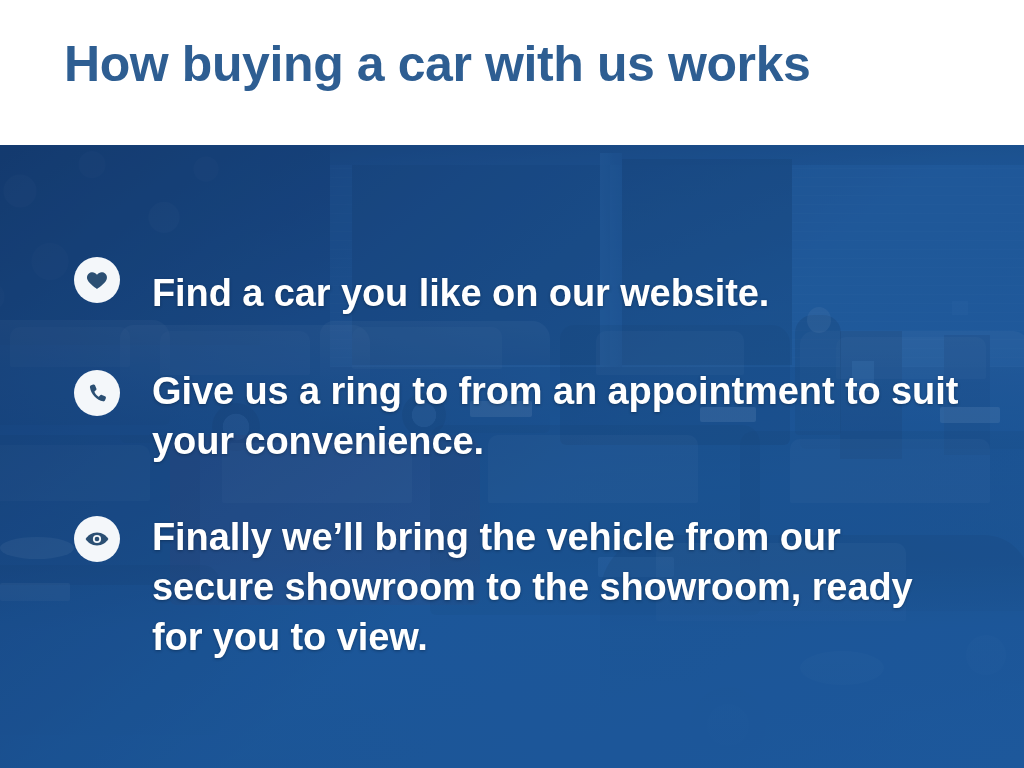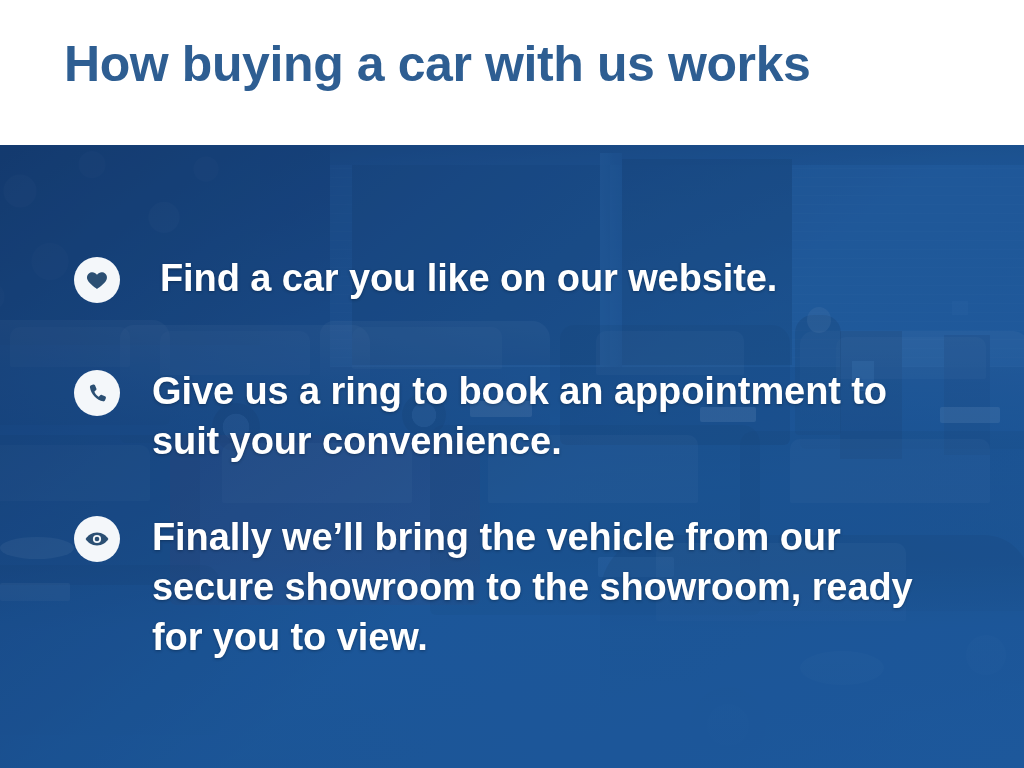--- a/index.html
+++ b/index.html
@@ -246,21 +246,21 @@
     color:#ffffff;
     font-size:38px;
     font-weight:bold;
     line-height:50px;
     letter-spacing:-0.1px;
     text-shadow:0 1px 3px rgba(6,26,52,.45);
   }
 
   
   #row-0 .bullet-icon { top:122px; }
-  #row-0 .bullet-text { top:118px;margin-left:8px; }
+  #row-0 .bullet-text { top:133px; }
 
   #row-1 .bullet-icon { top:235px; }
   #row-1 .bullet-text { top:231px; }
 
   #row-2 .bullet-icon { top:381px; }
   #row-2 .bullet-text { top:377px; }
 </style>
 </head>
 <body>
 
@@ -339,21 +339,21 @@
         </div>
         <div class="bullet-text">Find a car you like on our website.</div>
       </div>
 
       <div class="bullet-item" id="row-1">
         <div class="bullet-icon">
           <svg width="23" height="23" viewBox="0 0 24 24" aria-hidden="true">
             <path d="M7.4 2.6c.8-.3 1.7.1 2 .9l1.4 3.2c.3.7.1 1.5-.5 2l-1.2 1c-.2.2-.3.5-.2.8.7 1.8 2.1 3.5 3.9 4.7.3.2.6.1.8-.1l1-1.1c.5-.6 1.3-.8 2-.5l3.2 1.4c.8.3 1.2 1.2.9 2l-.7 2c-.3.9-1.2 1.5-2.2 1.3C11.5 19.1 5 12.6 4.1 5.5c-.1-1 .4-1.9 1.3-2.2l2-.7z" fill="#2b4f73"></path>
           </svg>
         </div>
-        <div class="bullet-text">Give us a ring to book an appointment to suit your convenience.</div>
+        <div class="bullet-text">Give us a ring to from an appointment to suit your convenience.</div>
       </div>
 
       <div class="bullet-item" id="row-2">
         <div class="bullet-icon">
           <svg width="26" height="26" viewBox="0 0 26 26" aria-hidden="true">
             <path d="M13 6.5C7.8 6.5 3.4 9.8 1.6 13c1.8 3.2 6.2 6.5 11.4 6.5S22.6 16.2 24.4 13C22.6 9.8 18.2 6.5 13 6.5z" fill="#2b4f73"></path>
             <circle cx="13" cy="13" r="4.1" fill="#f4f7fa"></circle>
             <circle cx="13" cy="13" r="2.3" fill="#2b4f73"></circle>
           </svg>
         </div>

